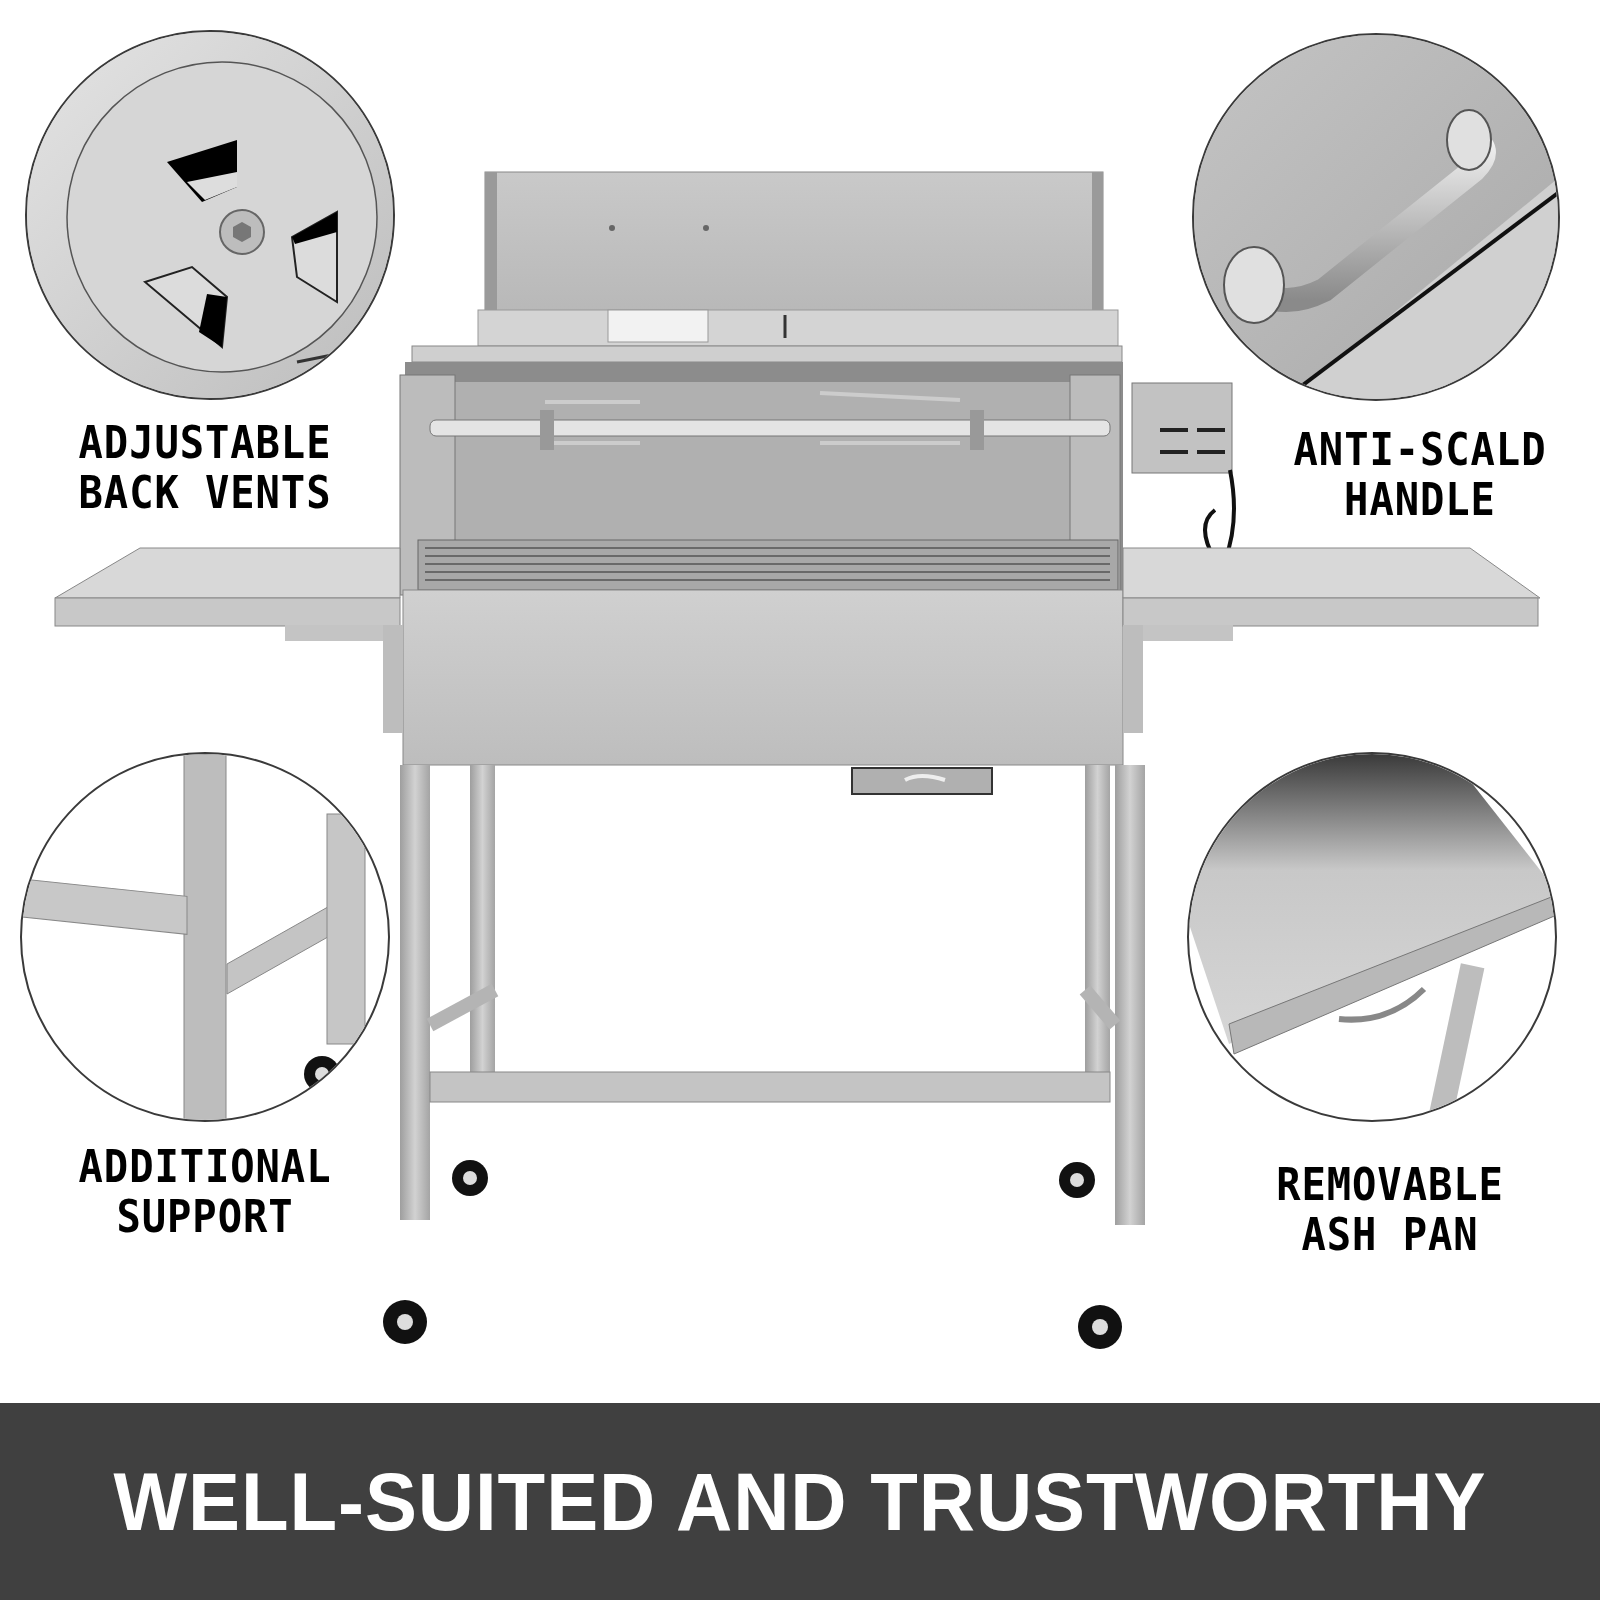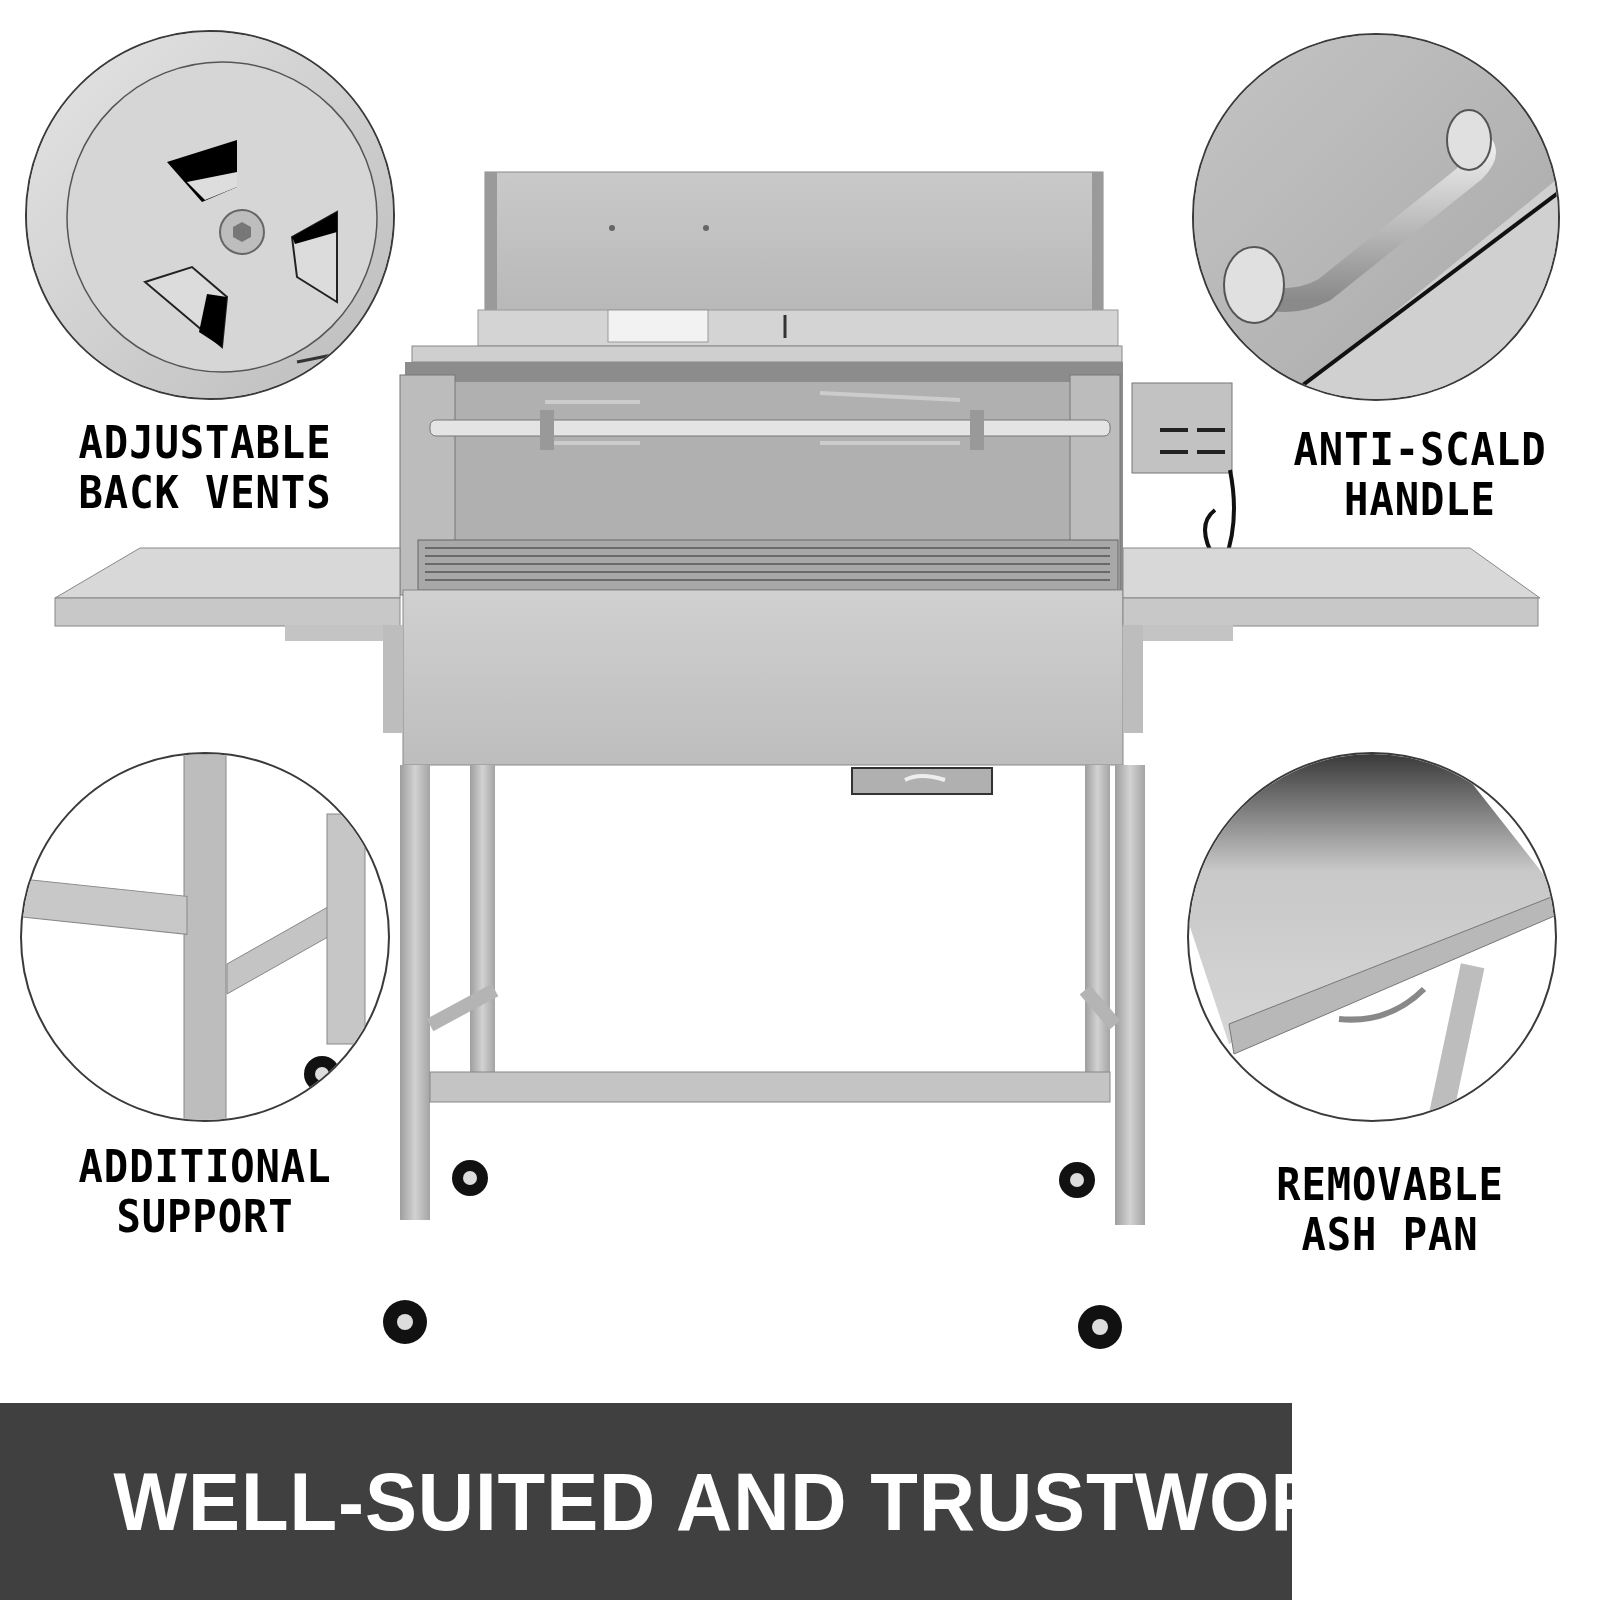--- a/index.html
+++ b/index.html
@@ -1,20 +1,20 @@
 <!DOCTYPE html>
 <html><head>
 <meta charset="utf-8">
 <style>
   html, body { margin:0; padding:0; }
   body { width:1600px; height:1600px; background:#ffffff; position:relative; overflow:hidden; font-family:"DejaVu Sans Mono","Liberation Mono",monospace; }
   .abs { position:absolute; }
   .callout-circle { position:absolute; border-radius:50%; border:2px solid #3a3a3a; overflow:hidden; background:#d2d2d2; box-sizing:border-box; }
   .label { position:absolute; text-align:center; font-family:"DejaVu Sans Mono","Liberation Mono",monospace; font-weight:bold; font-size:44px; line-height:50px; color:#000; letter-spacing:1px; transform:scaleX(0.92); }
-  .banner { position:absolute; left:0; top:1403px; width:1292px; height:197px; background:#404040; }
+  .banner { position:absolute; left:0; top:1403px; width:1600px; height:197px; background:#404040; }
   .banner-text { position:absolute; left:0; top:0; width:1600px; height:197px; display:flex; align-items:center; justify-content:center; color:#fff; font-family:"Liberation Sans",sans-serif; font-weight:bold; font-size:82px; letter-spacing:1px; transform:scaleX(0.95); }
 </style>
 </head>
 <body>
 
 <div class="callout-circle" style="left:25px;top:30px;width:370px;height:370px;">
   <svg width="370" height="370" viewBox="0 0 370 370">
     <defs>
       <linearGradient id="g1" x1="0" y1="0" x2="1" y2="1">
           <stop offset="0" stop-color="#e4e4e4"></stop>

